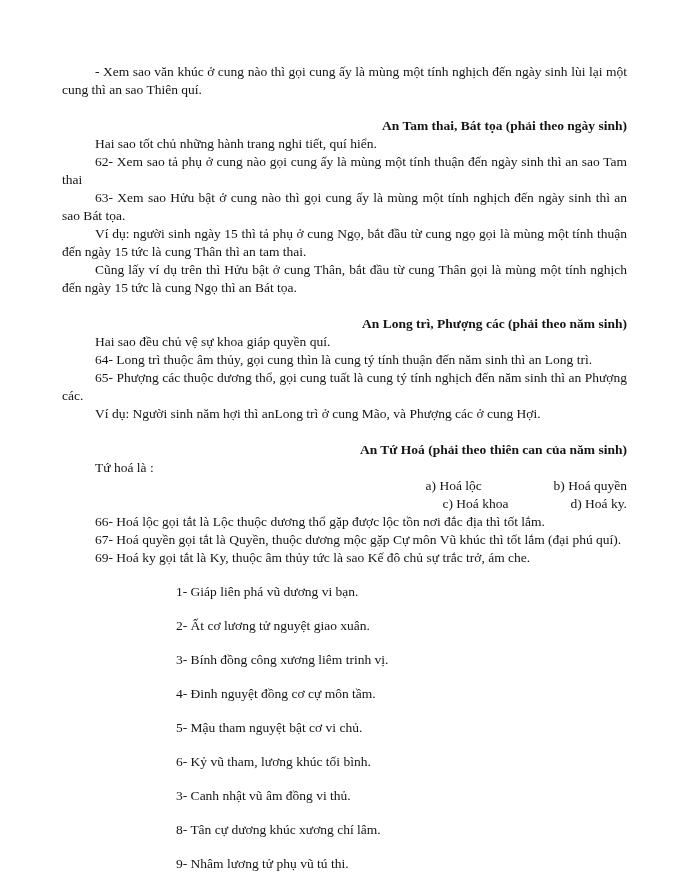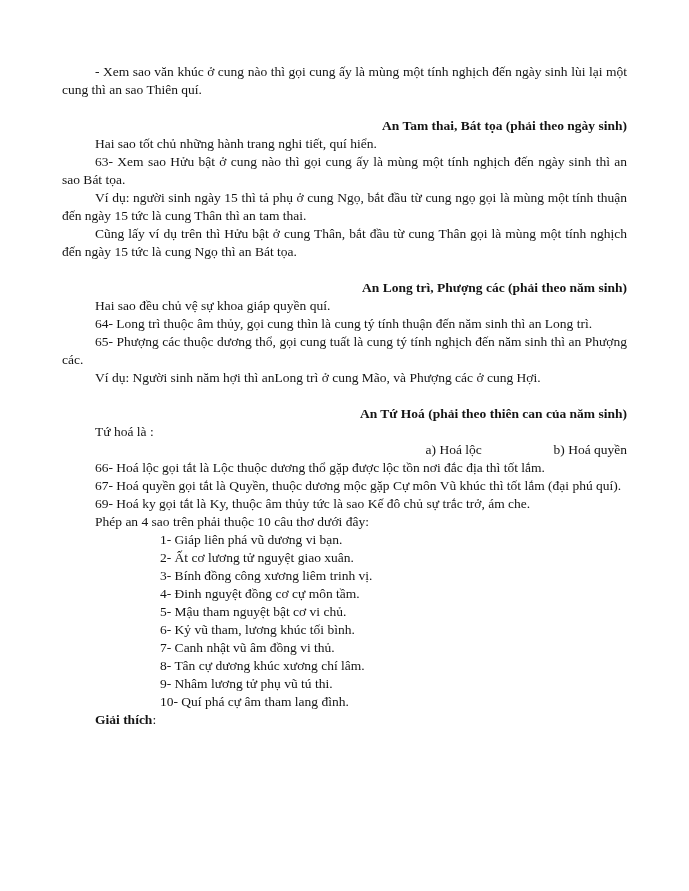--- a/index.html
+++ b/index.html
@@ -43,68 +43,72 @@
     justify-content: flex-end;
   }
   .option-cell-left {
     width: 128px;
     flex: 0 0 128px;
   }
   .poem {
     margin-left: 98px;
   }
   .poem-line {
-    margin: 0;
+    margin: 16px;
   }
   .footer-label {
     font-weight: bold;
   }
 </style>
 </head>
 <body>
 
 <div class="page">
 
   <p class="para">- Xem sao văn khúc ở cung nào thì gọi cung ấy là mùng một tính nghịch đến ngày sinh lùi lại một cung thì an sao Thiên quí.</p>
 
   <h2 class="heading">An Tam thai, Bát tọa (phải theo ngày sinh)</h2>
   <p class="para">Hai sao tốt chủ những hành trang nghi tiết, quí hiển.</p>
+  <p class="para">62- Xem sao tả phụ ở cung nào gọi cung ấy là mùng một tính thuận đến ngày sinh thì an sao Tam thai</p>
   <p class="para">63- Xem sao Hửu bật ở cung nào thì gọi cung ấy là mùng một tính nghịch đến ngày sinh thì an sao Bát tọa.</p>
   <p class="para">Ví dụ: người sinh ngày 15 thì tả phụ ở cung Ngọ, bắt đầu từ cung ngọ gọi là mùng một tính thuận đến ngày 15 tức là cung Thân thì an tam thai.</p>
   <p class="para">Cũng lấy ví dụ trên thì Hửu bật ở cung Thân, bắt đầu từ cung Thân gọi là mùng một tính nghịch đến ngày 15 tức là cung Ngọ thì an Bát tọa.</p>
 
   <h2 class="heading">An Long trì, Phượng các (phải theo năm sinh)</h2>
   <p class="para">Hai sao đều chủ vệ sự khoa giáp quyền quí.</p>
   <p class="para">64- Long trì thuộc âm thủy, gọi cung thìn là cung tý tính thuận đến năm sinh thì an Long trì.</p>
   <p class="para">65- Phượng các thuộc dương thổ, gọi cung tuất là cung tý tính nghịch đến năm sinh thì an Phượng các.</p>
   <p class="para">Ví dụ: Người sinh năm hợi thì anLong trì ở cung Mão, và Phượng các ở cung Hợi.</p>
 
   <h2 class="heading">An Tứ Hoá (phải theo thiên can của năm sinh)</h2>
   <p class="para">Tứ hoá là :</p>
 
   <div class="options">
     <div class="option-row">
       <span class="option-cell-left">a) Hoá lộc</span>
       <span class="option-cell-right">b) Hoá quyền</span>
     </div>
+    <div class="option-row">
+      <span class="option-cell-left">c) Hoá khoa</span>
+      <span class="option-cell-right">d) Hoá ky.</span>
+    </div>
   </div>
 
   <p class="para">66- Hoá lộc gọi tắt là Lộc thuộc dương thổ gặp được lộc tồn nơi đắc địa thì tốt lắm.</p>
   <p class="para">67- Hoá quyền gọi tắt là Quyền, thuộc dương mộc gặp Cự môn Vũ khúc thì tốt lắm (đại phú quí).</p>
   <p class="para">69- Hoá ky gọi tắt là Ky, thuộc âm thủy tức là sao Kế đô chủ sự trắc trở, ám che.</p>
-  <p class="para">Phép an 4 sao trên phải thuộc 10 câu thơ dưới đây:</p>
 
   <div class="poem">
     <p class="poem-line">1- Giáp liên phá vũ dương vi bạn.</p>
     <p class="poem-line">2- Ất cơ lương tử nguyệt giao xuân.</p>
     <p class="poem-line">3- Bính đồng công xương liêm trinh vị.</p>
     <p class="poem-line">4- Đinh nguyệt đồng cơ cự môn tầm.</p>
     <p class="poem-line">5- Mậu tham nguyệt bật cơ vi chủ.</p>
     <p class="poem-line">6- Kỷ vũ tham, lương khúc tối bình.</p>
-    <p class="poem-line">7- Canh nhật vũ âm đồng vi thủ.</p>
+    <p class="poem-line">3- Canh nhật vũ âm đồng vi thủ.</p>
     <p class="poem-line">8- Tân cự dương khúc xương chí lâm.</p>
     <p class="poem-line">9- Nhâm lương tử phụ vũ tú thi.</p>
     <p class="poem-line">10- Quí phá cự âm tham lang đình.</p>
   </div>
 
   <p class="para"><span class="footer-label">Giải thích</span><span>:</span></p>
 
 </div>
 
 </body></html>

